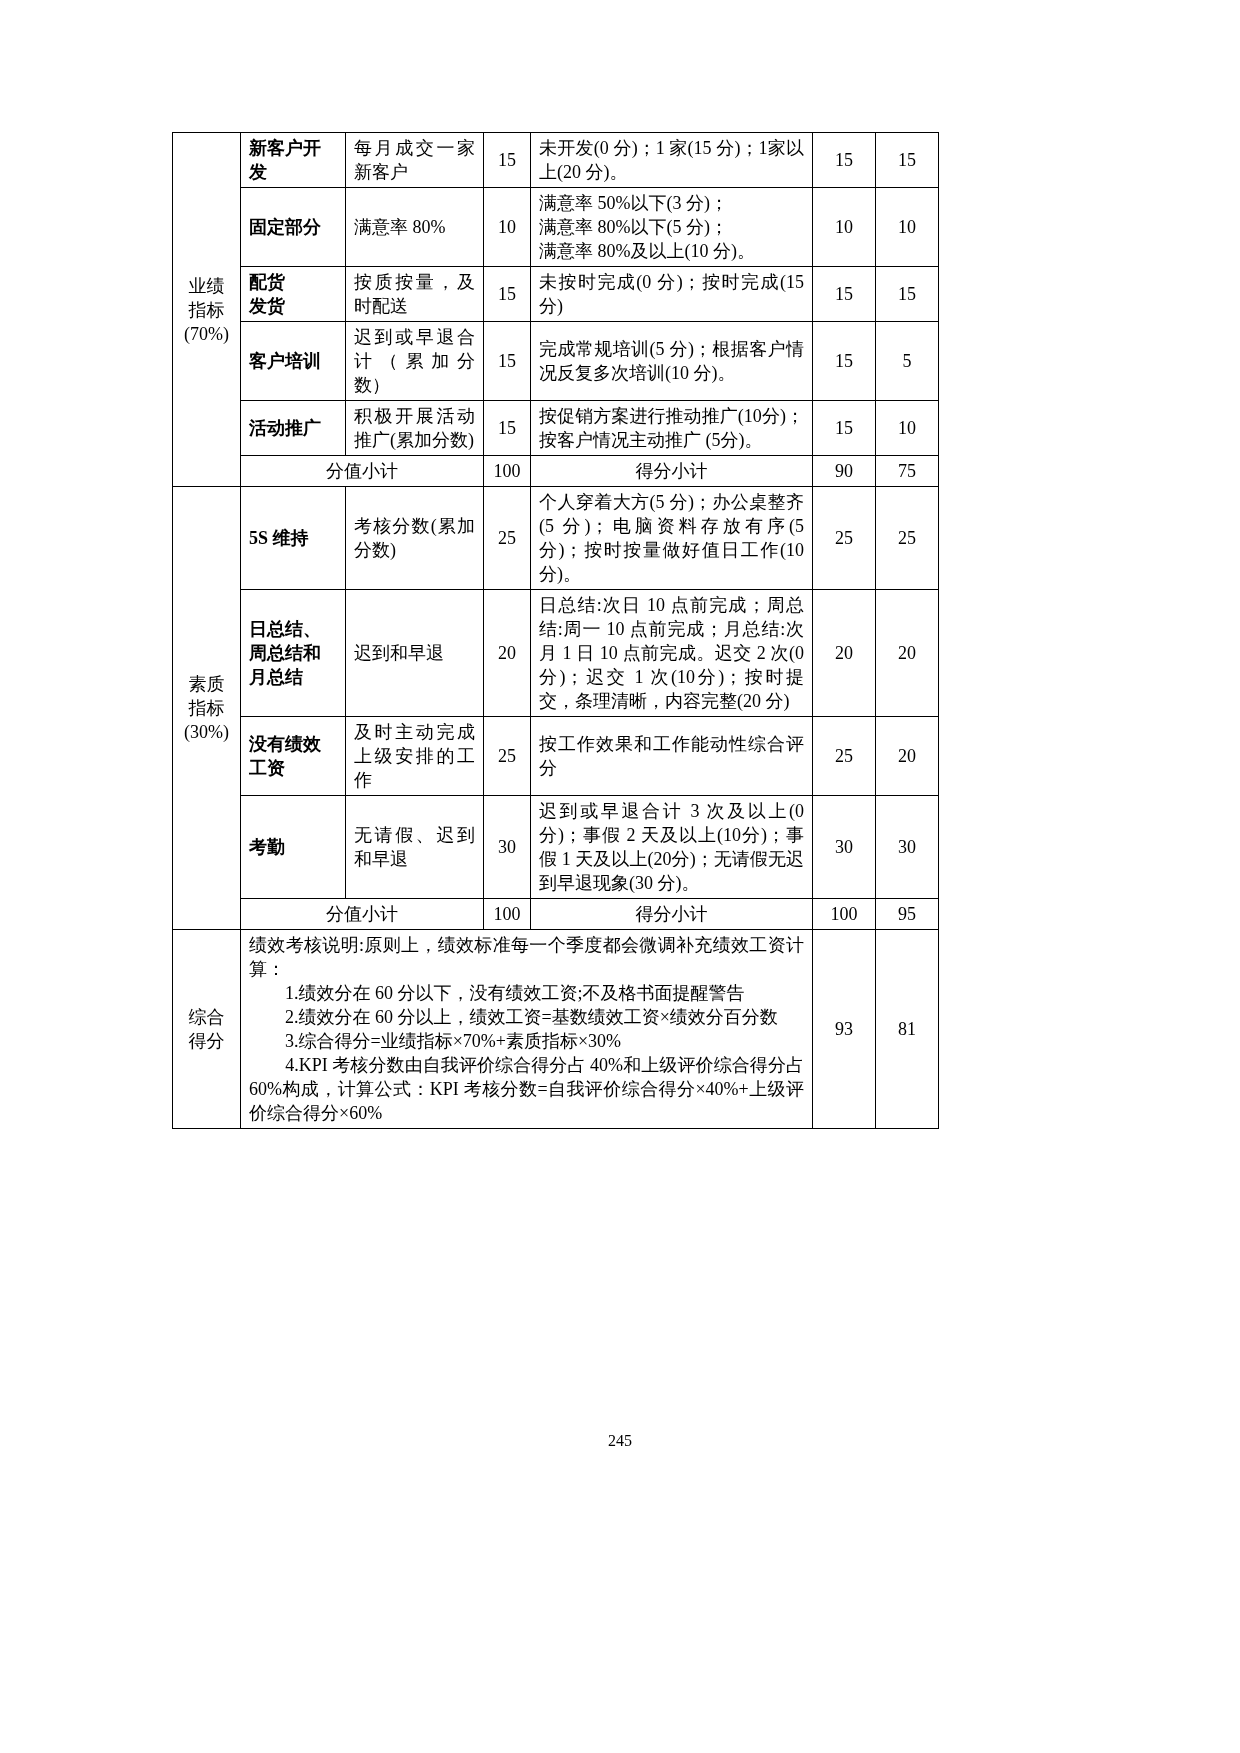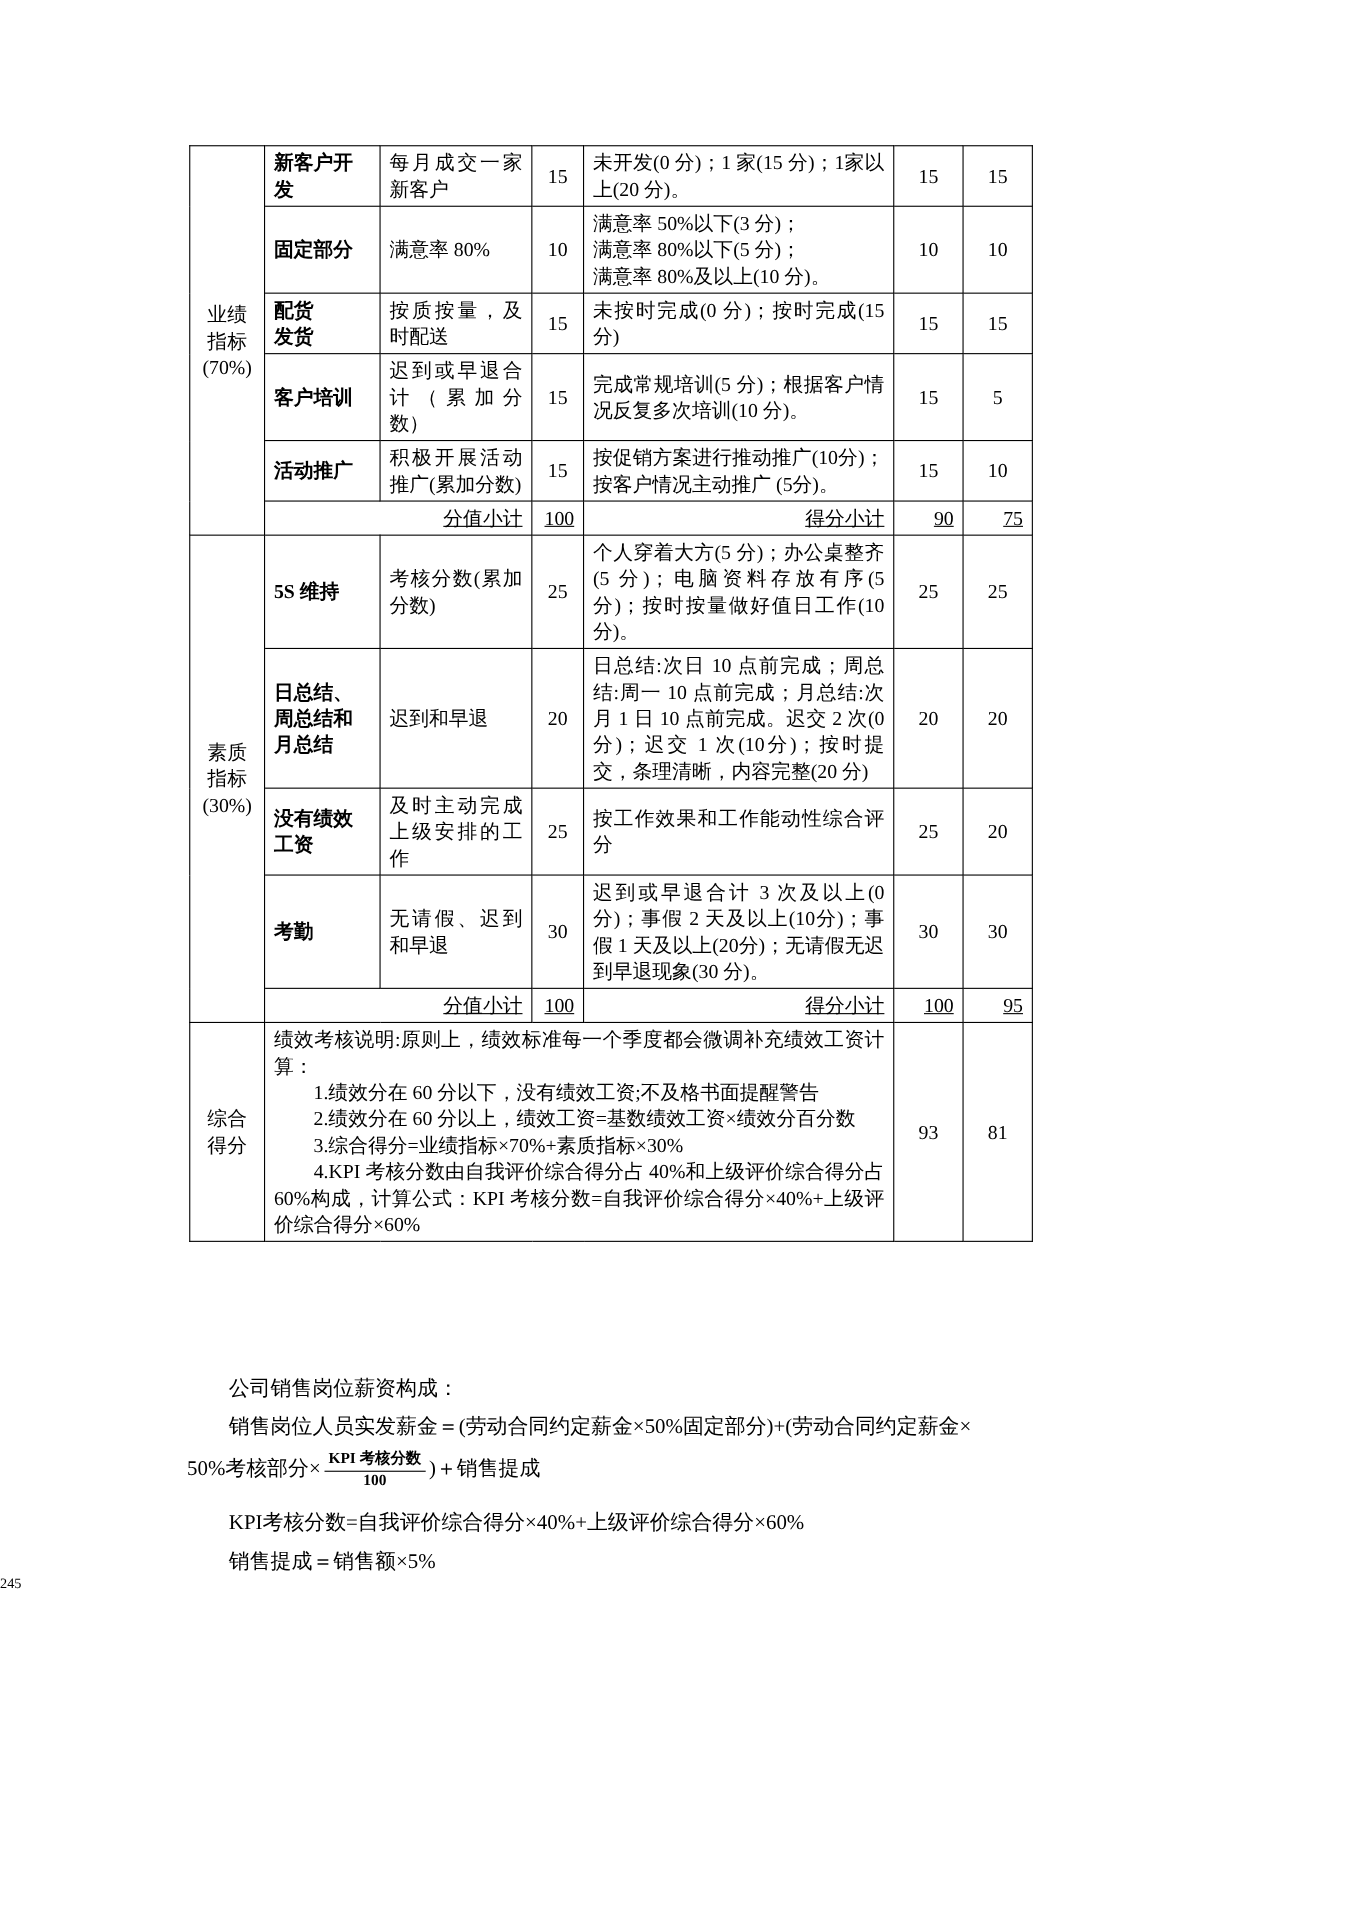--- a/index.html
+++ b/index.html
@@ -45,23 +45,22 @@
     text-align: justify;
   }
   td.pts, td.sc {
     text-align: center;
   }
   td.cri {
     text-align: justify;
     white-space: pre-line;
   }
   tr.subtotal td {
-    text-align: right;
+    text-align: center;
     height: 31px;
-    text-decoration: underline;
   }
   td.note {
     white-space: pre-wrap;
     text-align: justify;
     vertical-align: top;
     padding: 5px 10px;
   }
   td.note-sc {
     vertical-align: top;
     padding-top: 55px;
@@ -96,22 +95,22 @@
   .frac .frac-den {
     font-size: 14px;
     font-weight: bold;
     line-height: 18px;
   }
   .page-number {
     position: absolute;
     top: 1432px;
     left: 0;
     width: 100%;
-    text-align: left;
-    font-size: 13px;
+    text-align: center;
+    font-size: 16px;
   }
 </style>
 </head>
 <body>
 
 <div class="page">
 
   <table class="kpi-table">
     <colgroup>
       <col style="width:68px">
@@ -228,26 +227,16 @@
 　　1.绩效分在 60 分以下，没有绩效工资;不及格书面提醒警告
 　　2.绩效分在 60 分以上，绩效工资=基数绩效工资×绩效分百分数
 　　3.综合得分=业绩指标×70%+素质指标×30%
 　　4.KPI 考核分数由自我评价综合得分占 40%和上级评价综合得分占 60%构成，计算公式：KPI 考核分数=自我评价综合得分×40%+上级评价综合得分×60%</td>
         <td class="sc note-sc">93</td>
         <td class="sc note-sc">81</td>
       </tr>
     </tbody>
   </table>
 
-  <div class="after">
-    <p class="indent">公司销售岗位薪资构成：</p>
-    <p class="indent">销售岗位人员实发薪金＝(劳动合同约定薪金×50%固定部分)+(劳动合同约定薪金×</p>
-    <p class="formula-2"><span>50%考核部分×</span><span class="frac">
-          <span class="frac-num">KPI 考核分数</span>
-          <span class="frac-den">100</span>
-        </span><span>)＋销售提成</span></p>
-    <p class="indent">KPI考核分数=自我评价综合得分×40%+上级评价综合得分×60%</p>
-    <p class="indent">销售提成＝销售额×5%</p>
-  </div>
 
   <div class="page-number">245</div>
 
 </div>
 
 </body></html>

